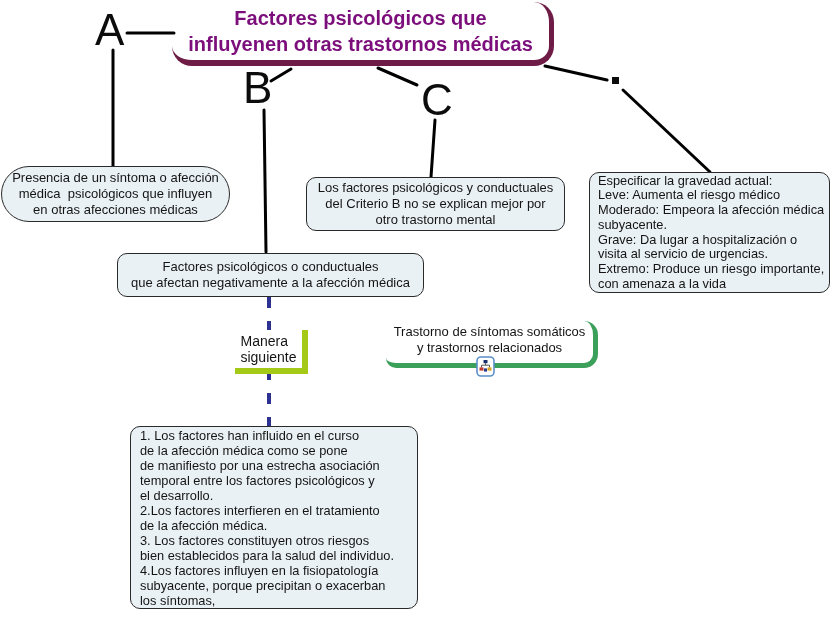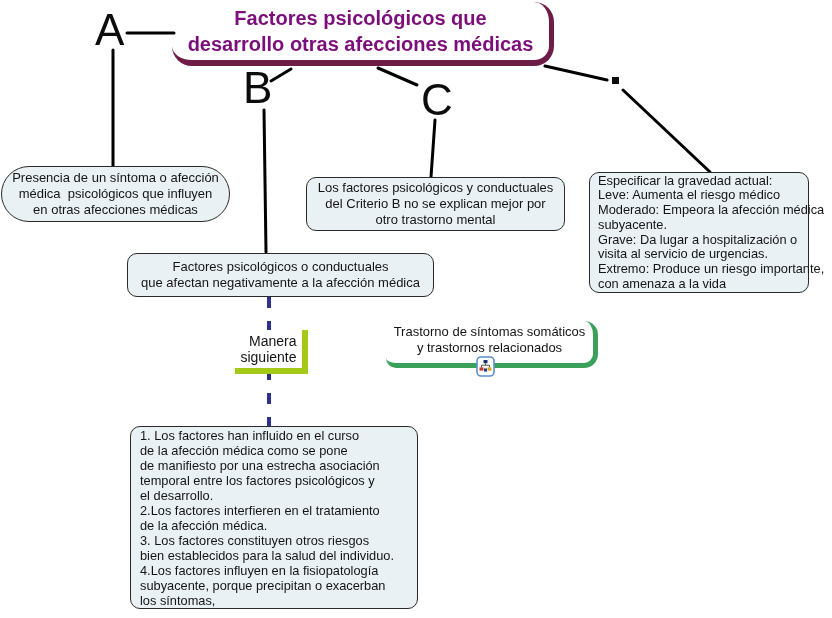--- a/index.html
+++ b/index.html
@@ -19,21 +19,21 @@
     position:absolute;left:172px;top:2px;width:382px;height:64px;box-sizing:border-box;
     border-right:5px solid #6e1b45;border-bottom:6px solid #6e1b45;
     border-radius:0 20px 20px 20px;
     display:flex;align-items:center;justify-content:center;text-align:center;
     font-size:20px;font-weight:bold;line-height:26px;color:#7b0e7b;white-space:pre;
   }
   #dot-node{position:absolute;left:612px;top:77px;width:7px;height:7px;background:#0c0c0c;}
   #manera-node{
     position:absolute;left:235px;top:330px;width:73px;height:44px;box-sizing:border-box;
     background:#ffffff;border-right:6px solid #a4c917;border-bottom:6px solid #a4c917;
-    display:flex;align-items:center;justify-content:center;text-align:right;
+    display:flex;align-items:center;justify-content:center;text-align:left;
     font-size:14px;line-height:16px;white-space:pre;
   }
   #trastorno-node{
     position:absolute;left:386px;top:321px;width:212px;height:47px;box-sizing:border-box;
     border-right:5px solid #3aa05a;border-bottom:5px solid #3aa05a;
     border-radius:0 14px 14px 10px;
     display:flex;align-items:flex-start;justify-content:center;text-align:center;
     font-size:13px;line-height:16px;white-space:pre;padding-top:3px;
   }
   #node-gravedad{font-size:12.8px;line-height:14.7px;padding:4px 8px;}
@@ -53,45 +53,45 @@
       <line x1="264" y1="110" x2="266" y2="252"></line>
       <line x1="378" y1="68" x2="417" y2="85"></line>
       <line x1="435" y1="120" x2="431" y2="177"></line>
       <line x1="545" y1="66" x2="607" y2="80"></line>
       <line x1="623" y1="90" x2="710" y2="172"></line>
     </g>
     <line x1="269" y1="297" x2="269" y2="426" stroke="#2c3192" stroke-width="4" stroke-dasharray="11 13"></line>
   </svg>
 
   <div id="title-node">Factores psicológicos que
-desarrollo otras afecciones médicas</div>
+influyenen otras trastornos médicas</div>
 
   <div class="letter" style="left:95px;top:8px;">A</div>
   <div class="letter" style="left:243px;top:66px;">B</div>
   <div class="letter" style="left:421px;top:78px;">C</div>
   <div id="dot-node"></div>
 
   <div class="node" style="left:1px;top:166px;width:229px;height:56px;border-radius:28px;">Presencia de un síntoma o afección
 médica  psicológicos que influyen
 en otras afecciones médicas</div>
 
   <div class="node" style="left:306px;top:177px;width:259px;height:54px;">Los factores psicológicos y conductuales
 del Criterio B no se explican mejor por
 otro trastorno mental</div>
 
-  <div class="node left" id="node-gravedad" style="left:589px;top:172px;width:220px;height:121px;">Especificar la gravedad actual:
+  <div class="node left" id="node-gravedad" style="left:589px;top:172px;width:241px;height:121px;">Especificar la gravedad actual:
 Leve: Aumenta el riesgo médico
 Moderado: Empeora la afección médica
 subyacente.
 Grave: Da lugar a hospitalización o
 visita al servicio de urgencias.
 Extremo: Produce un riesgo importante,
 con amenaza a la vida</div>
 
-  <div class="node" style="left:117px;top:253px;width:307px;height:44px;margin-left:10px;">Factores psicológicos o conductuales
+  <div class="node" style="left:117px;top:253px;width:307px;height:44px;">Factores psicológicos o conductuales
 que afectan negativamente a la afección médica</div>
 
   <div id="trastorno-node">Trastorno de síntomas somáticos
 y trastornos relacionados</div>
 
   <svg id="hierarchy-icon" width="19" height="21" viewBox="0 0 19 21">
     <rect x="1" y="1" width="17" height="19" rx="4" fill="#ffffff" stroke="#5b8fc9" stroke-width="1.6"></rect>
     <rect x="7.5" y="4" width="4" height="3.2" fill="#1a2f6e"></rect>
     <path d="M9.5 7.2v2 M5.5 9.2h8 M5.5 9.2v2.2 M13.5 9.2v2.2" stroke="#555555" stroke-width="1" fill="none"></path>
     <rect x="3.5" y="11.4" width="4" height="3.2" fill="#c23b2e"></rect>

